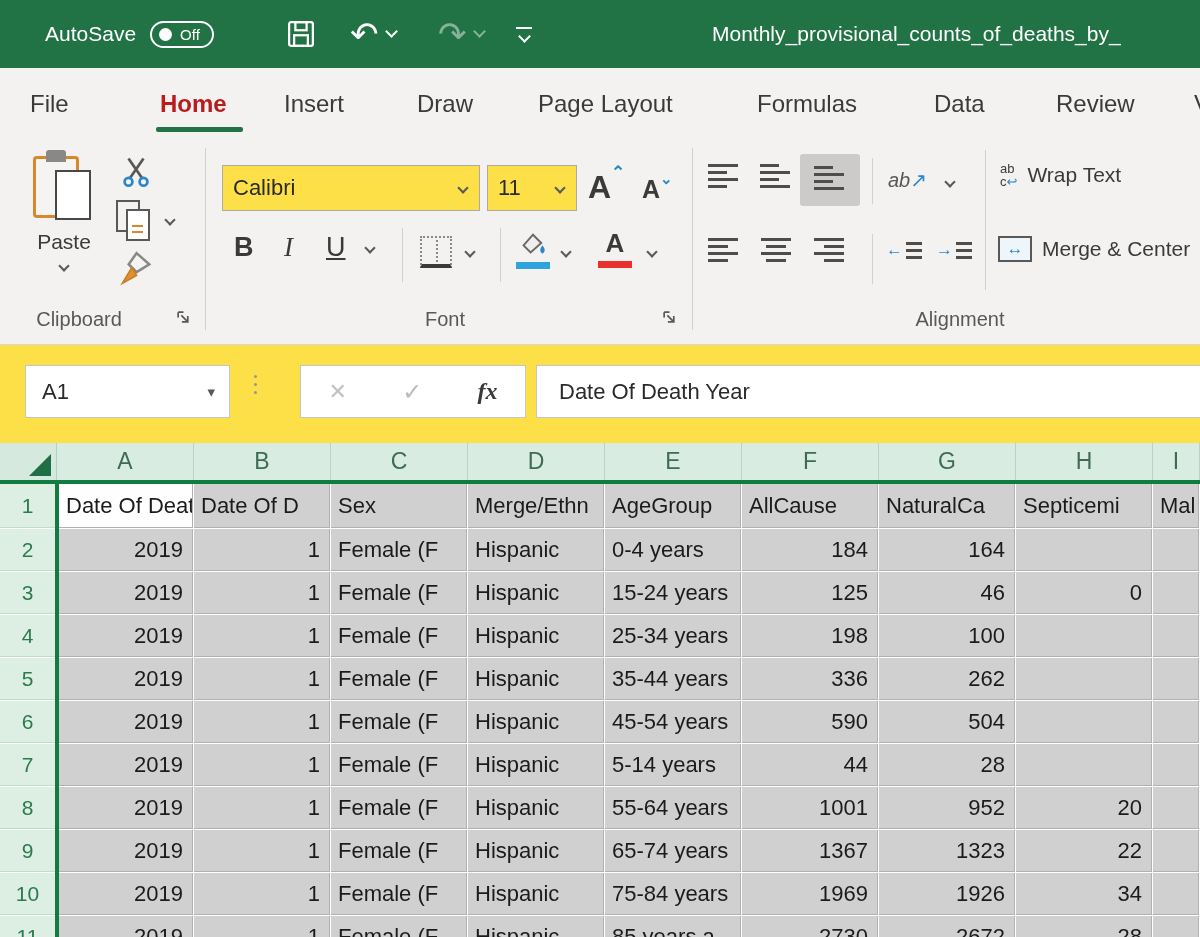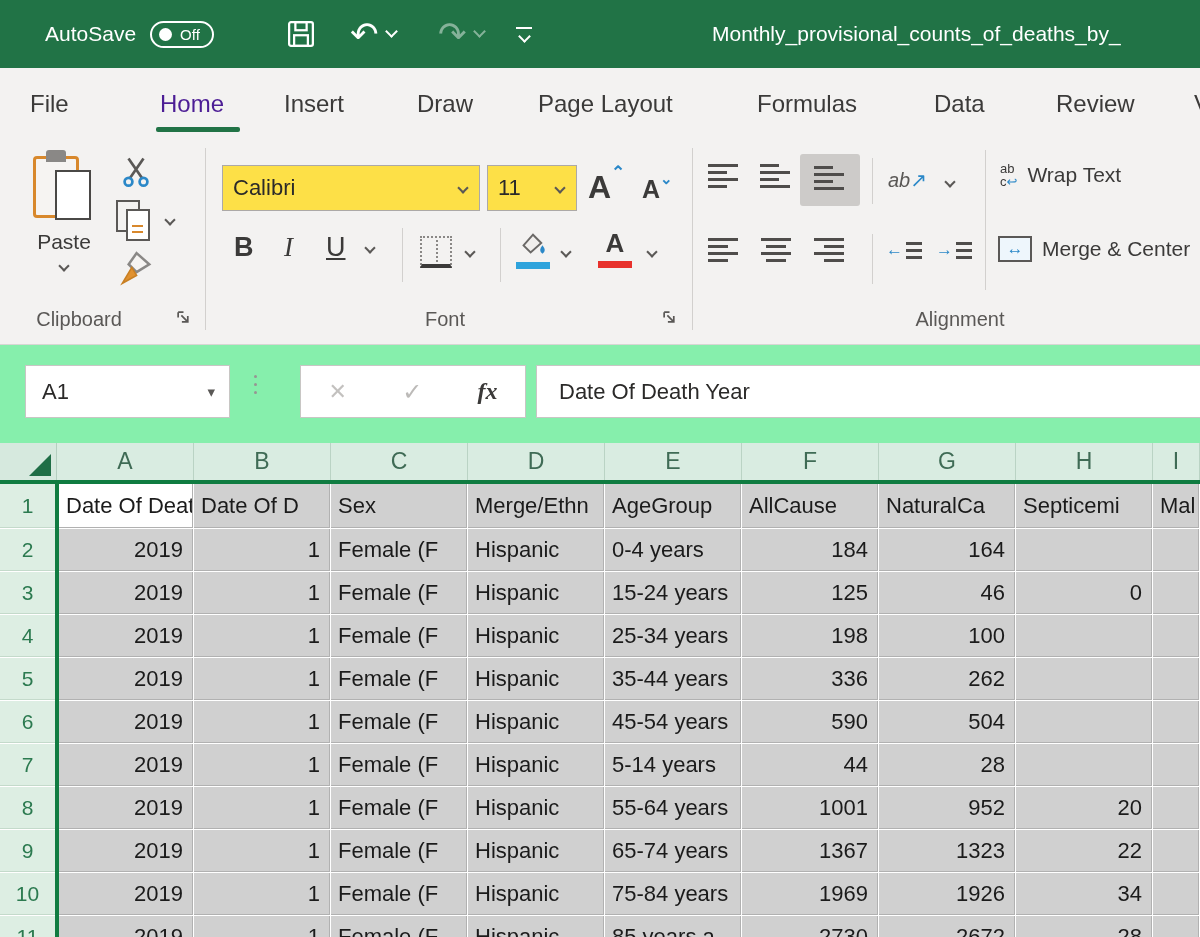--- a/index.html
+++ b/index.html
@@ -18,21 +18,21 @@
   .undo-glyph,.redo-glyph { font-size:34px; line-height:34px; color:#fff; font-family:"DejaVu Sans", sans-serif; }
   .dim { opacity:.45; }
   .chev-w { width:9px; height:9px; border-right:2px solid #fff; border-bottom:2px solid #fff; transform:rotate(45deg); display:inline-block; margin-left:8px; margin-top:-6px; }
   .doc-title { position:absolute; left:712px; top:0; height:68px; line-height:68px; font-size:21px; color:#fff; white-space:nowrap; }
   .custom-icon { display:flex; flex-direction:column; align-items:center; gap:1px; }
   .custom-icon .bar { width:16px; height:2px; background:#fff; }
 
   
   .menubar { position:absolute; left:0; top:68px; width:1200px; height:72px; background:#f3f2f1; }
   .tab { position:absolute; top:0; height:72px; line-height:72px; font-size:24px; color:#3b3a39; white-space:nowrap; cursor:pointer; }
-  .tab.active { font-weight:400; color:#4c1d95; }
+  .tab.active { font-weight:700; color:#b91c1c; }
   .tab.active::after { content:""; position:absolute; left:-4px; right:-16px; bottom:8px; height:5px; background:#217346; border-radius:2px; }
 
   
   .ribbon { position:absolute; left:0; top:140px; width:1200px; height:205px; background:#f3f2f1; border-bottom:1px solid #d8d6d4; }
   .gsep { position:absolute; top:8px; height:182px; width:1px; background:#d2d0ce; }
   .group-label { position:absolute; font-size:20px; color:#5a5856; text-align:center; }
   .launcher { position:absolute; width:15px; height:15px; cursor:pointer; }
   .chev { width:8px; height:8px; border-right:2px solid #5a5856; border-bottom:2px solid #5a5856; transform:rotate(45deg); display:inline-block; }
   .ribbon-label { font-size:21px; color:#3b3a39; white-space:nowrap; }
 
@@ -67,21 +67,21 @@
   .orient-btn { position:absolute; font-size:20px; color:#5a5856; font-style:italic; cursor:pointer; }
   .blue { color:#2b88c8; font-style:normal; }
   .indent-btn { position:absolute; display:flex; align-items:center; gap:3px; cursor:pointer; }
   .ind-bars { display:flex; flex-direction:column; gap:4px; }
   .ind-bars .b { width:16px; height:3px; background:#4f4d4b; }
   .wrap-btn,.merge-btn { position:absolute; display:flex; align-items:center; gap:10px; cursor:pointer; }
   .wrap-glyph { font-size:13px; line-height:13px; color:#3b3a39; text-align:left; }
   .merge-glyph { width:34px; height:26px; border:2px solid #5a5856; background:#eef6fc; color:#2b88c8; font-size:17px; line-height:22px; text-align:center; }
 
   
-  .fbar { position:absolute; left:0; top:345px; width:1200px; height:98px; background:#86efac; }
+  .fbar { position:absolute; left:0; top:345px; width:1200px; height:98px; background:#fde047; }
   .namebox { position:absolute; left:25px; top:20px; width:205px; height:53px; background:#fff; border:1px solid #c8c6c4; display:flex; align-items:center; cursor:pointer; }
   .namebox .txt { font-size:22px; color:#2b2a29; padding-left:16px; flex:1; }
   .namebox .tri { color:#5a5856; font-size:15px; margin-right:14px; }
   .dots { position:absolute; left:254px; top:30px; display:flex; flex-direction:column; gap:5px; }
   .dots i { width:3px; height:3px; border-radius:50%; background:#979593; }
   .fxbox { position:absolute; left:300px; top:20px; width:226px; height:53px; background:#fff; border:1px solid #c8c6c4; display:flex; align-items:center; justify-content:space-around; }
   .fx-cancel { font-size:22px; color:#c3c1bf; cursor:pointer; }
   .fx-enter { font-size:24px; color:#bcbab8; cursor:pointer; }
   .fx-fn { font-family:"Liberation Serif", serif; font-style:italic; font-weight:700; font-size:24px; color:#3b3a39; cursor:pointer; }
   .formulabox { position:absolute; left:536px; top:20px; width:680px; height:53px; background:#fff; border:1px solid #c8c6c4; line-height:51px; font-size:22px; color:#2b2a29; padding-left:22px; white-space:nowrap; overflow:hidden; cursor:text; }

